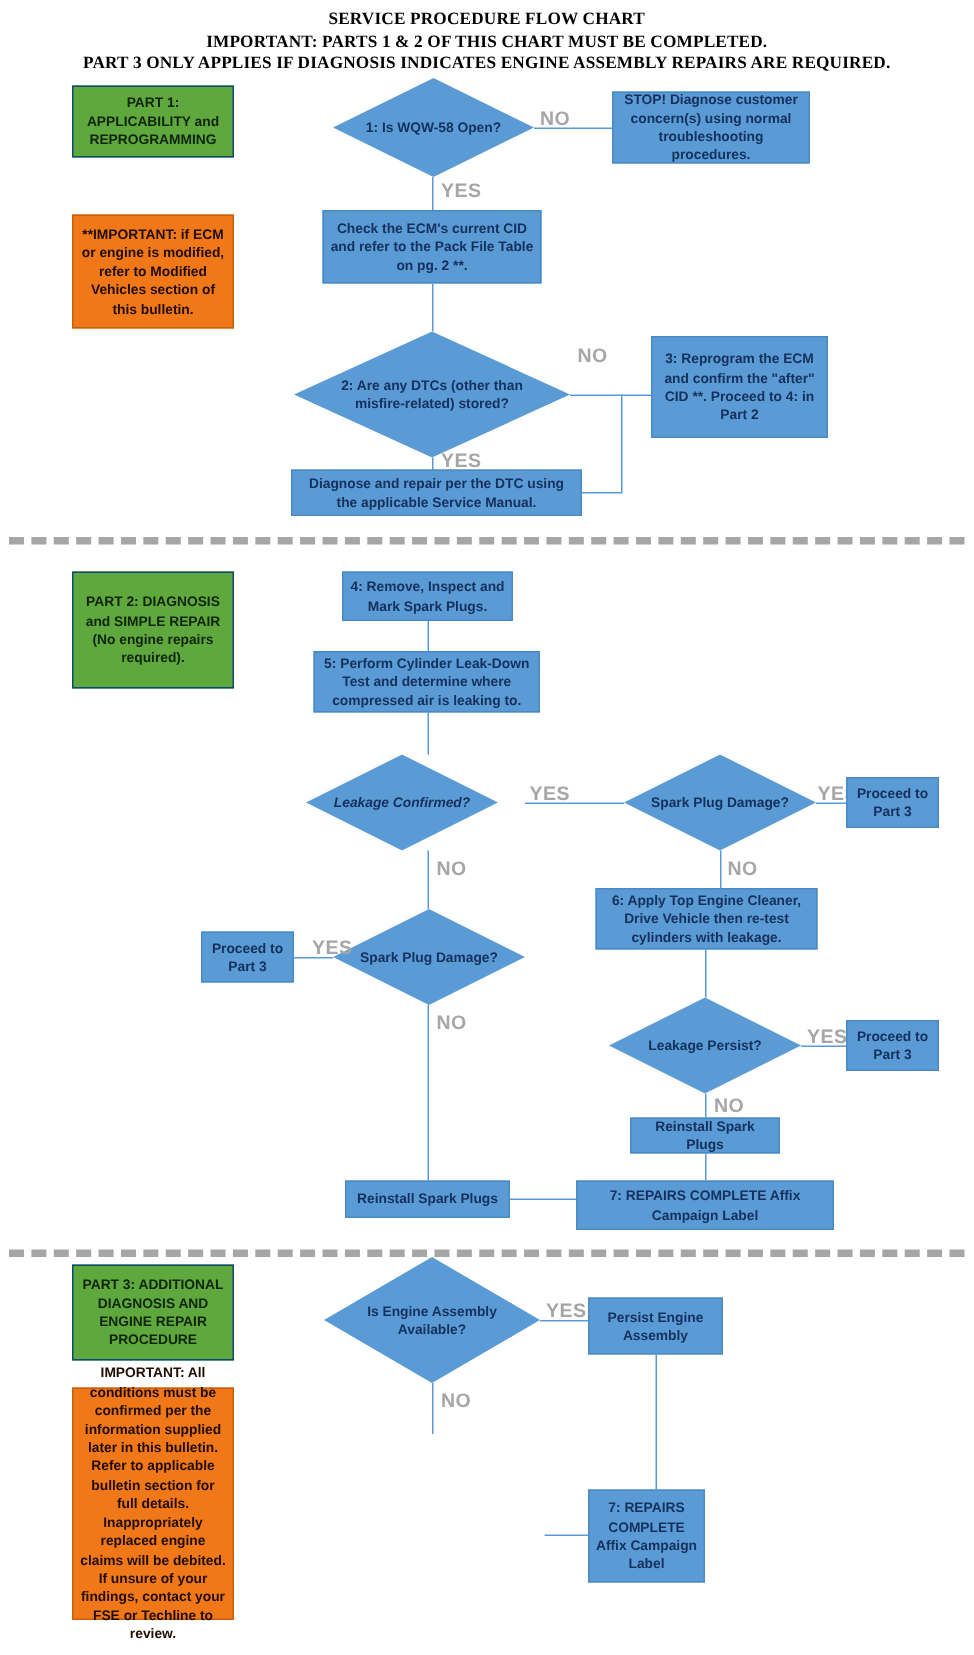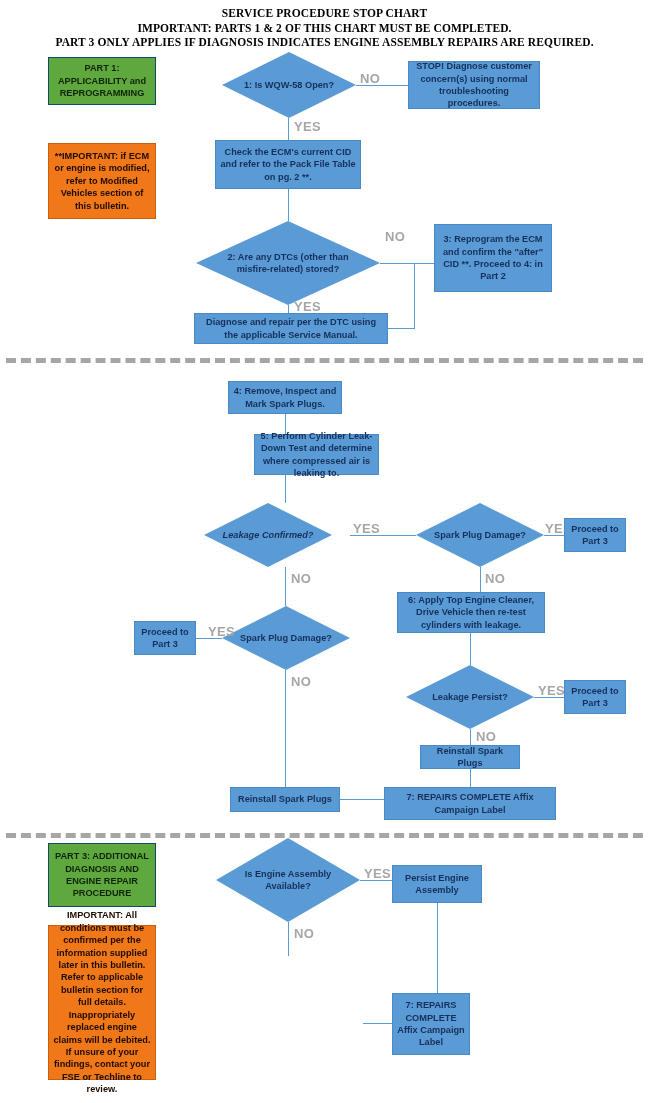--- a/index.html
+++ b/index.html
@@ -106,21 +106,21 @@
     height: 0;
     border-top: 5px dashed #a6a6a6;
   }
 </style>
 </head>
 <body>
 
 <div id="chart">
 
   <div class="title-block">
-    <div>SERVICE PROCEDURE STOP CHART</div>
+    <div>SERVICE PROCEDURE FLOW CHART</div>
     <div>IMPORTANT: PARTS 1 &amp; 2 OF THIS CHART MUST BE COMPLETED.</div>
     <div>PART 3 ONLY APPLIES IF DIAGNOSIS INDICATES ENGINE ASSEMBLY REPAIRS ARE REQUIRED.</div>
   </div>
 
   <div class="node green" style="left:48px; top:57px; width:108px; height:48px;">PART 1: APPLICABILITY and REPROGRAMMING</div>
 
   <div class="node orange" style="left:48px; top:143px; width:108px; height:76px;">**IMPORTANT:  if ECM or engine is modified, refer to Modified Vehicles section of this bulletin.</div>
 
   <div class="diamond-wrap" style="left:222px; top:52px; width:134px; height:66px;">
     <svg width="134" height="66" viewBox="0 0 134 66">
@@ -153,26 +153,27 @@
 
   <div class="conn v" style="left:288px; top:305px; height:11px;"></div>
   <div class="edge-label" style="left:294px; top:299px;">YES</div>
   <div class="node proc" style="left:194px; top:313px; width:194px; height:31px;">Diagnose and repair per the DTC using the applicable Service Manual.</div>
 
   <div class="conn h" style="left:388px; top:328px; width:26px;"></div>
   <div class="conn v" style="left:414px; top:263px; height:66px;"></div>
 
   <div class="divider" style="top:358px;"></div>
 
+  <div class="node green" style="left:48px; top:381px; width:108px; height:78px;">PART 2: DIAGNOSIS and SIMPLE REPAIR (No engine repairs required).</div>
 
   <div class="node proc" style="left:228px; top:381px; width:114px; height:33px;">4: Remove, Inspect and Mark Spark Plugs.</div>
 
   <div class="conn v" style="left:285px; top:414px; height:20px;"></div>
 
-  <div class="node proc" style="left:209px; top:434px; width:125px; height:41px;margin-left:45px;">5: Perform Cylinder Leak-Down Test and determine where compressed air is leaking to.</div>
+  <div class="node proc" style="left:209px; top:434px; width:151px; height:41px;">5: Perform Cylinder Leak-Down Test and determine where compressed air is leaking to.</div>
 
   <div class="conn v" style="left:285px; top:475px; height:28px;"></div>
 
   <div class="diamond-wrap" style="left:204px; top:503px; width:128px; height:64px;font-style:italic;">
     <svg width="128" height="64" viewBox="0 0 128 64">
       <polygon points="64,0 128,32 64,64 0,32" fill="#5B9BD5"></polygon>
     </svg>
     <div class="diamond-label">Leakage Confirmed?</div>
   </div>
 

